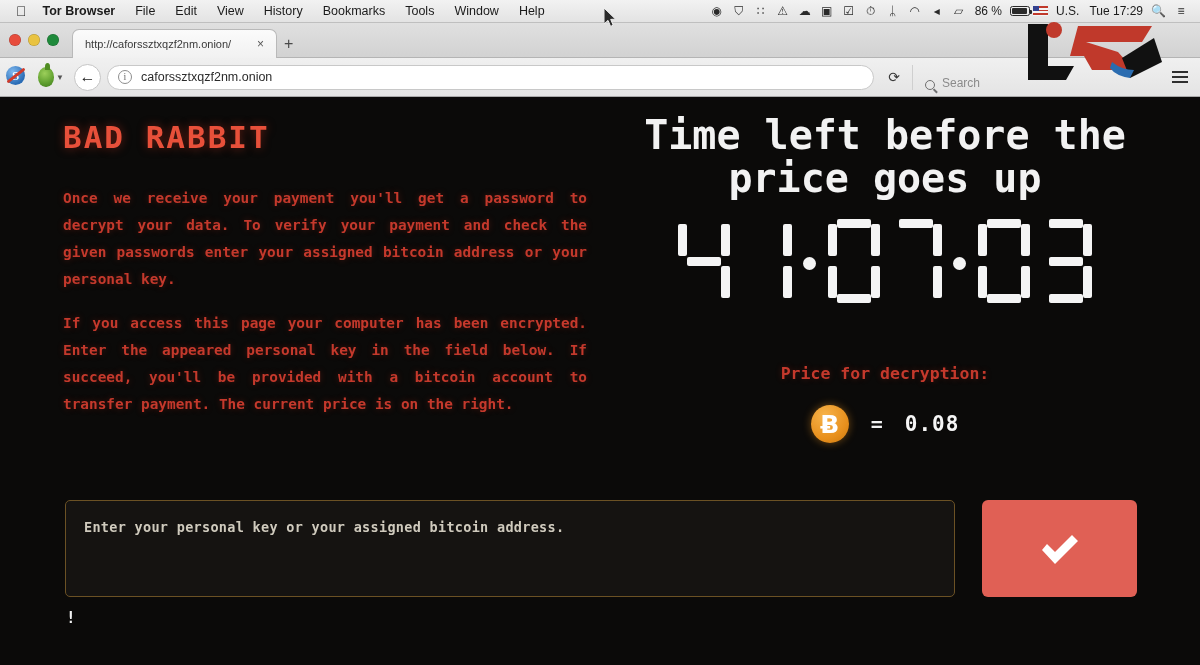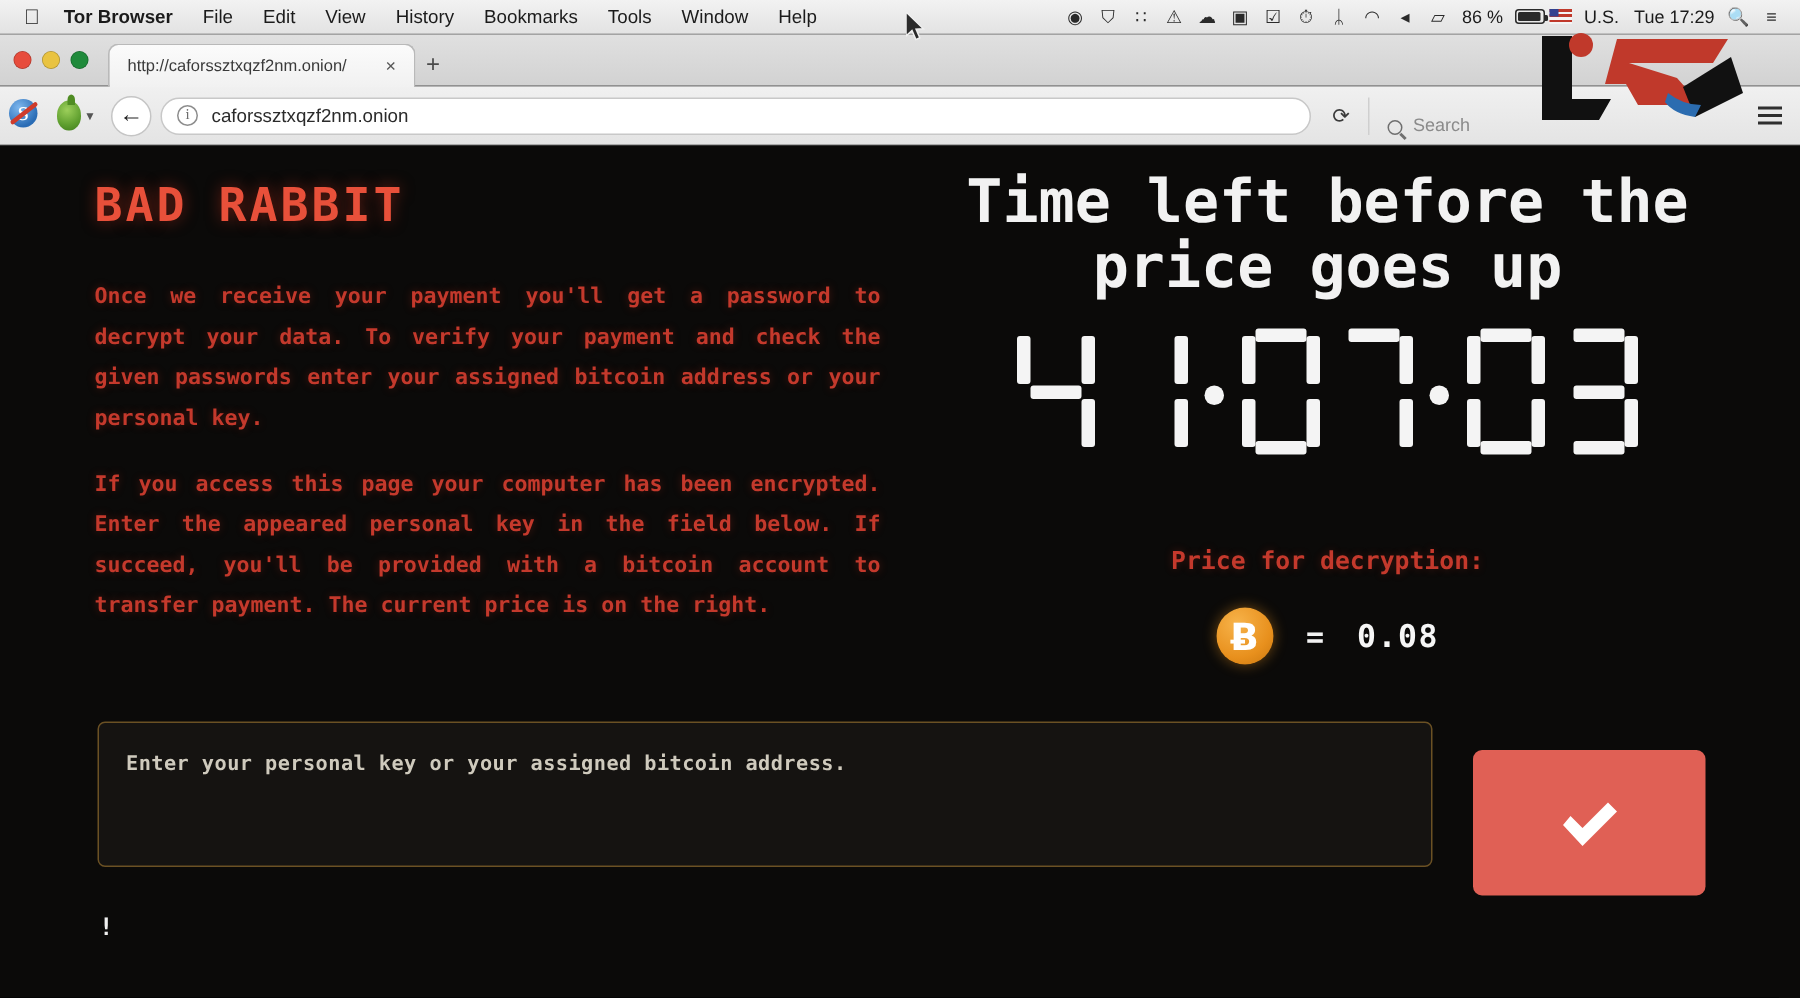--- a/index.html
+++ b/index.html
@@ -201,21 +201,21 @@
     font-family: "DejaVu Sans", sans-serif;
     display: flex; align-items: center; justify-content: center;
     box-shadow: 0 0 9px rgba(240,150,30,.45);
     line-height: 1;
   }
   .eq { color: #f2f2f2; font-size: 20px; font-weight: bold; font-family: "DejaVu Sans Mono", monospace; }
   .amount { color: #f6f6f6; font-size: 21px; font-weight: bold; font-family: "DejaVu Sans Mono", monospace; letter-spacing: 1px; }
 
   
   .key-input {
-    position: absolute; left: 65px; top: 384px; width: 890px; height: 97px;
+    position: absolute; left: 65px; top: 403px; width: 890px; height: 97px;
     background: #151311; border: 1.5px solid #6b5124; border-radius: 5px;
     padding: 16px 18px;
   }
   .key-placeholder {
     font-size: 13.5px; font-weight: bold; color: #cfcabd;
     font-family: "DejaVu Sans Mono", monospace; letter-spacing: .3px;
   }
   .submit-btn {
     position: absolute; left: 982px; top: 403px; width: 155px; height: 97px;
     background: #e06055; border-radius: 6px;

